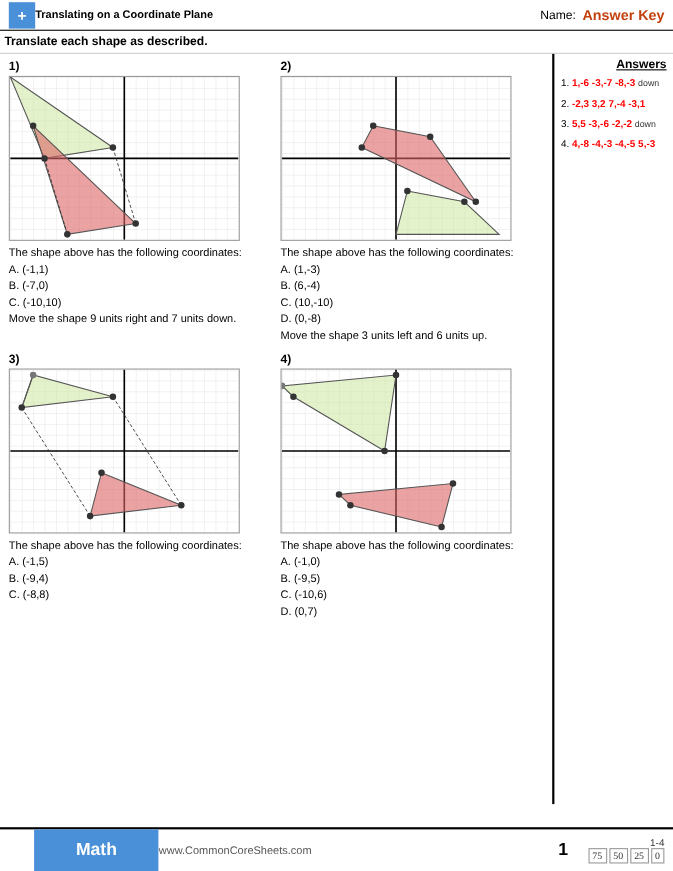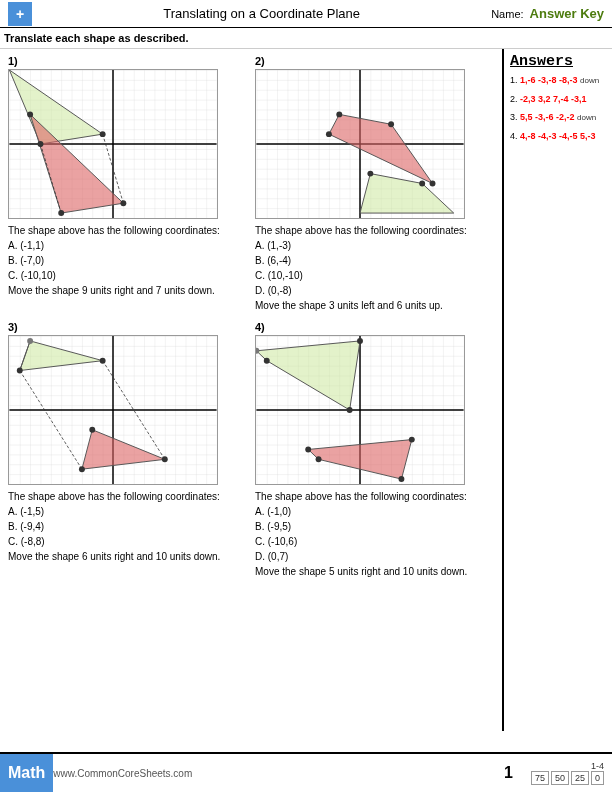--- a/index.html
+++ b/index.html
@@ -27,32 +27,32 @@
       height: 24px;
       background: #4a90d9;
       display: flex;
       align-items: center;
       justify-content: center;
       color: white;
       font-weight: bold;
       font-size: 14px;
     }
     .header-title {
-      font-size: 13px;
-      font-weight: normal;
-      text-align: center;
+      font-size: 10px;
+      font-weight: bold;
+      text-align: left;
       flex: 1;
     }
     .header-name {
       font-size: 11px;
       margin-right: 6px;
       text-align: right;
     }
     .answer-key {
-      color: #4d7c0f;
+      color: #c2410c;
       font-weight: bold;
       font-size: 13px;
     }
 
     
     .instructions {
       padding: 4px 4px;
       font-size: 11px;
       font-weight: bold;
       border-bottom: 1px solid #ccc;
@@ -73,24 +73,23 @@
     
     .answers-sidebar {
       width: 110px;
       border-left: 2px solid #000;
       padding: 4px 6px;
       font-size: 10px;
     }
     .answers-title {
       text-decoration: underline;
       font-weight: bold;
-      font-size: 15px;
-      text-align: left;
+      font-size: 11px;
+      text-align: right;
       margin-bottom: 4px;
-      font-family: Liberation Mono, monospace;
     }
     .answer-item {
       margin-bottom: 6px;
       font-size: 9px;
       line-height: 1.4;
     }
     .answer-num {
       font-size: 9px;
     }
     .answer-val {
@@ -146,24 +145,25 @@
       height: 40px;
       border-top: 2px solid #000;
       display: flex;
       align-items: center;
     }
     .footer-math {
       background: #4a90d9;
       color: white;
       font-weight: bold;
       font-size: 16px;
-      padding: 6px 8px;
+      padding: 6px 38px;
       height: 100%;
       display: flex;
       align-items: center;
+      margin-left: 31px;
     }
     .footer-url {
       flex: 1;
       font-size: 10px;
       color: #555;
     }
     .footer-page {
       font-size: 16px;
       font-weight: bold;
       padding-right: 10px;
@@ -171,20 +171,21 @@
     .footer-right {
       font-size: 9px;
       padding: 0 8px;
       text-align: right;
       color: #333;
     }
     .footer-scores {
       display: flex;
       gap: 2px;
       font-size: 9px;
+      font-family: Liberation Serif, serif;
     }
     .score-box {
       border: 1px solid #999;
       padding: 1px 3px;
     }
   </style>
 </head>
 <body>
 
 <div class="header">
@@ -300,21 +301,20 @@
 
             <line x1="94.5" y1="25" x2="157.5" y2="125" stroke="#333" stroke-width="0.8" stroke-dasharray="3,2"></line>
             <line x1="10.5" y1="35" x2="73.5" y2="135" stroke="#333" stroke-width="0.8" stroke-dasharray="3,2"></line>
           </svg>
         </div>
         <div class="problem-text">
           <span>The shape above has the following coordinates:</span><br>
           A. (-1,5)<br>
           B. (-9,4)<br>
           C. (-8,8)<br>
-          <span>Move the shape 6 units right and 10 units down.</span>
         </div>
       </div>
 
       <div class="problem-block">
         <div class="problem-number">4)</div>
         <div class="coord-grid">
           <svg class="grid-svg" viewBox="0 0 210 150" xmlns="http://www.w3.org/2000/svg">
             <defs>
               <pattern id="smallGrid4" width="10.5" height="10" patternUnits="userSpaceOnUse">
                 <path d="M 10.5 0 L 0 0 0 10" fill="none" stroke="#ccc" stroke-width="0.5"></path>
@@ -336,34 +336,33 @@
             <circle cx="52.5" cy="115" r="3" fill="#333"></circle>
             <circle cx="157.5" cy="105" r="3" fill="#333"></circle>
           </svg>
         </div>
         <div class="problem-text">
           <span>The shape above has the following coordinates:</span><br>
           A. (-1,0)<br>
           B. (-9,5)<br>
           C. (-10,6)<br>
           D. (0,7)<br>
-          <span>Move the shape 5 units right and 10 units down.</span>
         </div>
       </div>
 
     </div>
   </div>
 
   <div class="answers-sidebar">
     <div class="answers-title">Answers</div>
 
     <div class="answer-item">
       <span class="answer-num">1. </span>
       <span class="answer-val">1,-6</span>
-      <span class="answer-val"> -3,-8</span>
+      <span class="answer-val"> -3,-7</span>
       <span class="answer-val"> -8,-3</span>
       <span style="color:#333;font-size:8px;"> down</span>
     </div>
     <div class="answer-item">
       <span class="answer-num">2. </span>
       <span class="answer-val">-2,3</span>
       <span class="answer-val"> 3,2</span>
       <span class="answer-val"> 7,-4</span>
       <span class="answer-val"> -3,1</span>
     </div>

